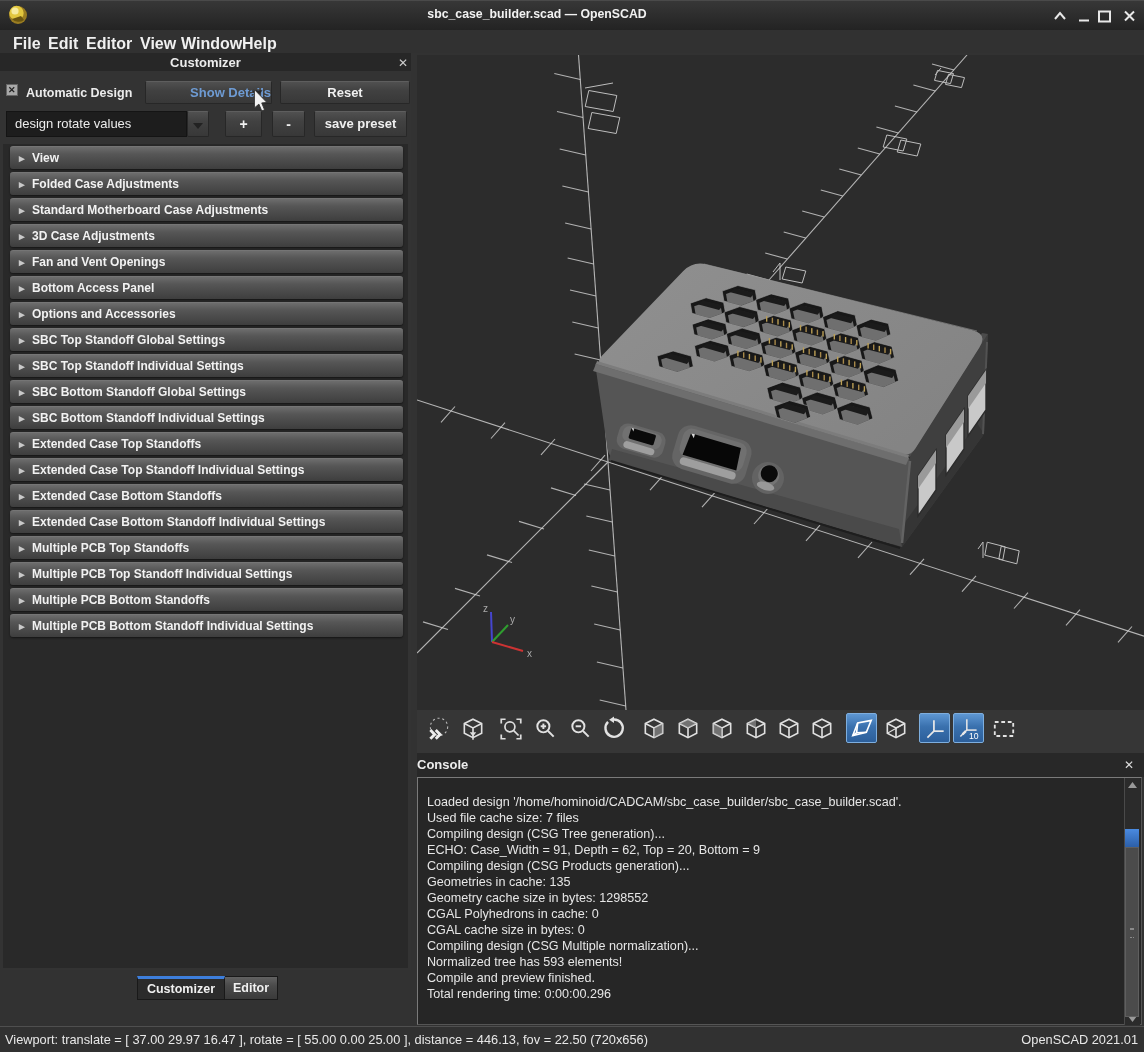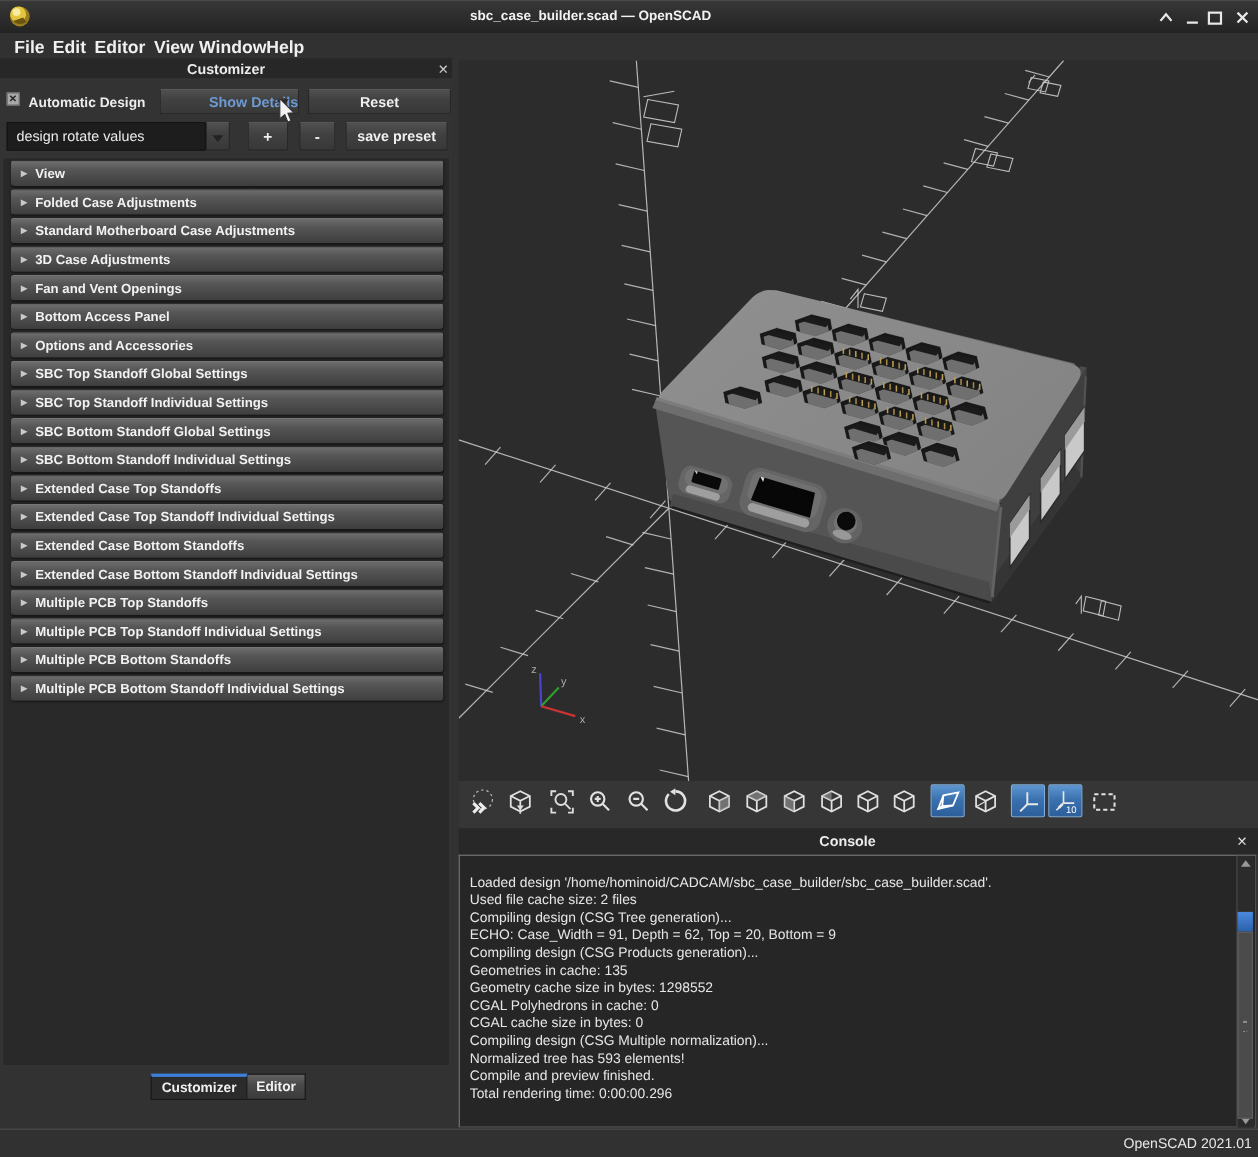--- a/index.html
+++ b/index.html
@@ -18,21 +18,21 @@
 font-size:12px;font-weight:bold;color:#f2f2f2;line-height:22px;padding-left:22px}
 .arr{position:absolute;left:9px;top:0px;color:#c9c9c9;font-size:11px}
 .btn{position:absolute;background:linear-gradient(180deg,#505050,#414141 40%,#383838);
 border:1px solid #272727;border-top-color:#5e5e5e;border-radius:2px;color:#f0f0f0;
 font-size:13px;font-weight:bold;text-align:center}
 #ckb{left:6px;top:84px;width:11.5px;height:11.5px;background:#a8a8a8;border:1px solid #666;
 font-size:9px;line-height:11px;color:#222;text-align:center;font-weight:bold}
 #tabs .tab{position:absolute;top:976px;height:24px;font-size:12.5px;font-weight:bold;text-align:center;color:#f0f0f0}
 #vpwrap{left:417px;top:55px;width:727px;height:655px;background:#2c2c2c}
 #toolbar{left:417px;top:710px;width:727px;height:43px;background:#363636}
-#conshead{left:417px;top:753px;width:727px;height:24px;background:#282828;text-align:center;padding-right:20px;
+#conshead{left:417px;top:753px;width:727px;height:24px;background:#282828;padding-right:20px;
 font-size:13px;font-weight:bold;line-height:23px}
 #consbox{left:417px;top:777px;width:725px;height:248px;background:#262626;border:1px solid #7a7a7a;border-bottom-color:#555;border-right-color:#555}
 .cl{position:absolute;left:427px;font-size:12.6px;color:#e6e6e6}
 #statusbar{left:0;top:1026px;width:1144px;height:26px;background:#313131;border-top:1px solid #4f4f4f;
 font-size:12.8px;color:#e8e8e8;line-height:25px}
 #sbar{left:1124px;top:778px;width:16px;height:247px;background:#2b2b2b;border-left:1px solid #4a4a4a}
 </style></head><body>
 <div id="titlebar" class="abs"></div>
 <svg class="abs" style="left:8px;top:5px" width="20" height="20" viewBox="0 0 20 20">
 <circle cx="10" cy="10" r="9" fill="#9a7d22"></circle>
@@ -482,21 +482,21 @@
   </svg>
 <svg style="position:absolute;left:991px;top:716px" width="26" height="26" viewBox="0 0 24 24">
     <g stroke="#e2e2e2" stroke-width="1.7" fill="none" stroke-dasharray="3.5 2.5">
       <rect x="3.5" y="5.5" width="17" height="13"></rect>
     </g>
   </svg>
 <div id="conshead" class="abs">Console</div>
 <div class="abs" style="left:1124px;top:758px;font-size:12px;color:#ddd">✕</div>
 <div id="consbox" class="abs"></div>
 <div class="cl" style="top:795px">Loaded design '/home/hominoid/CADCAM/sbc_case_builder/sbc_case_builder.scad'.</div>
-<div class="cl" style="top:811px">Used file cache size: 2 files</div>
+<div class="cl" style="top:811px">Used file cache size: 7 files</div>
 <div class="cl" style="top:827px">Compiling design (CSG Tree generation)...</div>
 <div class="cl" style="top:843px">ECHO: Case_Width = 91, Depth = 62, Top = 20, Bottom = 9</div>
 <div class="cl" style="top:859px">Compiling design (CSG Products generation)...</div>
 <div class="cl" style="top:875px">Geometries in cache: 135</div>
 <div class="cl" style="top:891px">Geometry cache size in bytes: 1298552</div>
 <div class="cl" style="top:907px">CGAL Polyhedrons in cache: 0</div>
 <div class="cl" style="top:923px">CGAL cache size in bytes: 0</div>
 <div class="cl" style="top:939px">Compiling design (CSG Multiple normalization)...</div>
 <div class="cl" style="top:955px">Normalized tree has 593 elements!</div>
 <div class="cl" style="top:971px">Compile and preview finished.</div>
@@ -505,16 +505,17 @@
 <svg class="abs" style="left:1126px;top:780px" width="13" height="10" viewBox="0 0 13 10">
     <path d="M2,8 L6.5,2 L11,8 Z" fill="#999"></path>
   </svg>
 <svg class="abs" style="left:1126px;top:1014px" width="13" height="10" viewBox="0 0 13 10">
     <path d="M2,2 L6.5,8 L11,2 Z" fill="#999"></path>
   </svg>
 <div class="abs" style="left:1125px;top:829px;width:14px;height:18px;background:linear-gradient(180deg,#4a8ae0,#2c5fa8)"></div>
 <div class="abs" style="left:1125px;top:847px;width:14px;height:170px;background:#4b4b4b;border:1px solid #5f5f5f"></div>
 <div class="abs" style="left:1130px;top:928px;width:4px;height:10px;border-top:2px dotted #8a8a8a;border-bottom:1px dotted #8a8a8a"></div>
 <div id="statusbar" class="abs">
+    <span style="position:absolute;left:5px">Viewport: translate = [ 37.00 29.97 16.47 ], rotate = [ 55.00 0.00 25.00 ], distance = 446.13, fov = 22.50 (720x656)</span>
     <span style="position:absolute;right:6px">OpenSCAD 2021.01</span>
   </div>
 <svg class="abs" style="left:253px;top:89px" width="17" height="26" viewBox="0 0 14 22">
 <path d="M1,0.5 L1,16 L4.8,12.8 L7.2,18.6 L9.6,17.6 L7.2,11.8 L11.6,11.4 Z" fill="#f2f2f2" stroke="#333" stroke-width="0.8"></path>
 </svg>
 </body></html>

